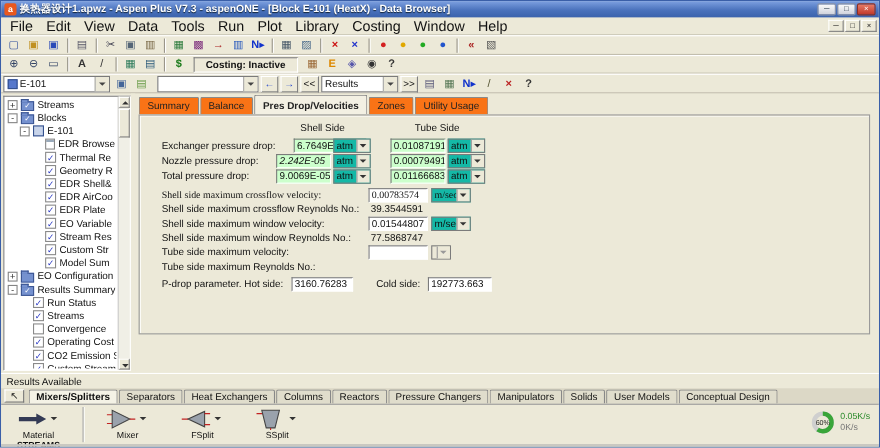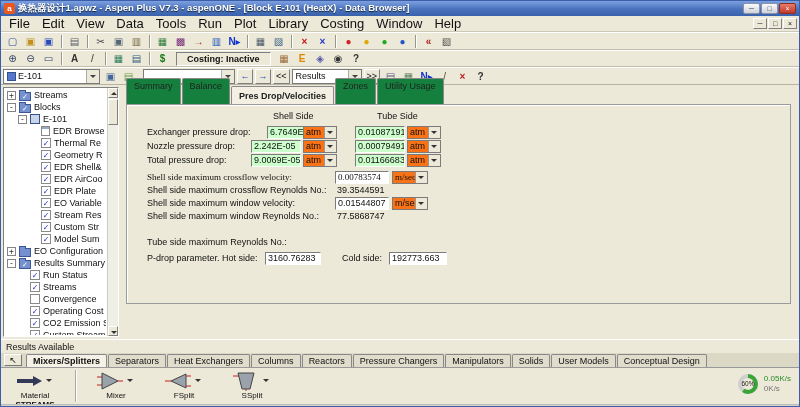--- a/index.html
+++ b/index.html
@@ -80,36 +80,36 @@
     border:1px solid; border-color:#fff #808080 #808080 #fff; }
   .sb-up { top:0; } .sb-down { bottom:0; }
   .sb-up::after { content:""; position:absolute; left:2px; top:3px; border:3px solid transparent; border-bottom-color:#333; border-top:none; }
   .sb-down::after { content:""; position:absolute; left:2px; top:4px; border:3px solid transparent; border-top-color:#333; border-bottom:none; }
   .sb-thumb { position:absolute; left:0; top:11px; width:10px; height:26px; background:#ece9d8;
     border:1px solid; border-color:#fff #808080 #808080 #fff; }
   .splitter { position:absolute; left:118px; top:0; width:4px; bottom:0; background:#ece9d8; }
 
   .content { position:absolute; left:122px; top:0; right:0; bottom:0; }
   .tabstrip { position:absolute; left:3px; top:1px; right:0; height:18px; display:flex; align-items:flex-end; }
-  .tab { height:26px; line-height:15px; padding:0 7px; font-size:9px; color:#222; background:#15803d;
+  .tab { height:16px; line-height:15px; padding:0 7px; font-size:9px; color:#222; background:#f97316;
     border:1px solid #8a8a8a; border-bottom:none; border-radius:2px 2px 0 0; margin-right:1px; white-space:nowrap; }
   .tab.selected { background:#f3f0e3; font-weight:bold; height:18px; line-height:18px; }
   .form-panel { position:absolute; left:3px; top:19px; right:10px; height:200px; background:#ece9d8;
     border:1px solid #9a9a9a; box-shadow:inset 1px 1px 0 #fff; }
   .fheader { position:absolute; top:6px; font-size:9px; }
   .fheader.shell { left:146px; }
   .fheader.tube { left:250px; }
   .frow { position:absolute; left:0; right:0; height:14px; }
   .flabel { position:absolute; left:20px; font-size:9px; line-height:13px; white-space:nowrap; }
   .ffield { position:absolute; height:13px; font-size:9px; line-height:11px; padding:0 2px;
     border:1px solid; border-color:#7b7b7b #fff #fff #7b7b7b; white-space:nowrap; overflow:hidden; }
   .ffield.green { background:#ccffcc; }
   .ffield.white { background:#fff; }
   .fplain { position:absolute; font-size:9px; line-height:13px; }
-  .ucombo { position:absolute; height:13px; display:flex; align-items:stretch; background:#f97316; border:1px solid #7b7b7b; }
+  .ucombo { position:absolute; height:13px; display:flex; align-items:stretch; background:#14b8a6; border:1px solid #7b7b7b; }
   .ucombo.disabled { background:#ece9d8; }
   .ucombo .uval { flex:1; font-size:9px; line-height:11px; padding:0 2px; overflow:hidden; }
   .ucombo .uarr { width:12px; flex:none; background:#ece9d8; border-left:1px solid #999; position:relative; }
   .uarr::after { content:""; position:absolute; left:2px; top:4px; border:3px solid transparent; border-top-color:#333; }
   .ucombo.disabled .uarr::after { border-top-color:#999; }
 
   
   .statusbar { position:absolute; top:338px; left:0; width:100%; height:14px; display:flex; align-items:center;
     padding-left:5px; font-size:9px; background:#ece9d8; border-top:1px solid #fff; }
 
@@ -398,21 +398,21 @@
               <div class="uarr"></div>
             </div>
             <div class="ffield green" style="left: 228px; width: 50px;">0.01087191</div>
             <div class="ucombo" style="left: 280px; width: 34px;">
               <div class="uval">atm</div>
               <div class="uarr"></div>
             </div>
           </div>
           <div class="frow" style="top: 35px;">
             <div class="flabel">Nozzle pressure drop:</div>
-            <div class="ffield green" style="left: 124px; width: 50px;">2.242E-05</div>
+            <div class="ffield green" style="left: 124px; width: 50px; font-style: italic;">2.242E-05</div>
             <div class="ucombo" style="left: 176px; width: 34px;">
               <div class="uval">atm</div>
               <div class="uarr"></div>
             </div>
             <div class="ffield green" style="left: 228px; width: 50px;">0.00079491</div>
             <div class="ucombo" style="left: 280px; width: 34px;">
               <div class="uval">atm</div>
               <div class="uarr"></div>
             </div>
           </div>
@@ -445,20 +445,28 @@
             <div class="flabel">Shell side maximum window velocity:</div>
             <div class="ffield white" style="left: 208px; width: 54px;">0.01544807</div>
             <div class="ucombo" style="left: 265px; width: 36px;">
               <div class="uval">m/sec</div>
               <div class="uarr"></div>
             </div>
           </div>
           <div class="frow" style="top: 105px;">
             <div class="flabel">Shell side maximum window Reynolds No.:</div>
             <div class="fplain" style="left: 210px;">77.5868747</div>
+          </div>
+          <div class="frow" style="top: 118px;">
+            <div class="flabel">Tube side maximum velocity:</div>
+            <div class="ffield white" style="left: 208px; width: 54px;"></div>
+            <div class="ucombo disabled" style="left: 265px; width: 18px;">
+              <div class="uval"></div>
+              <div class="uarr"></div>
+            </div>
           </div>
           <div class="frow" style="top: 131px;">
             <div class="flabel">Tube side maximum  Reynolds No.:</div>
             <div class="fplain" style="left: 210px;"></div>
           </div>
           <div class="frow" style="top: 147px;">
             <div class="flabel">P-drop parameter.  Hot side:</div>
             <div class="ffield white" style="left: 138px; width: 56px;">3160.76283</div>
             <div class="flabel" style="left: 215px;">Cold side:</div>
             <div class="ffield white" style="left: 262px; width: 58px;">192773.663</div>

